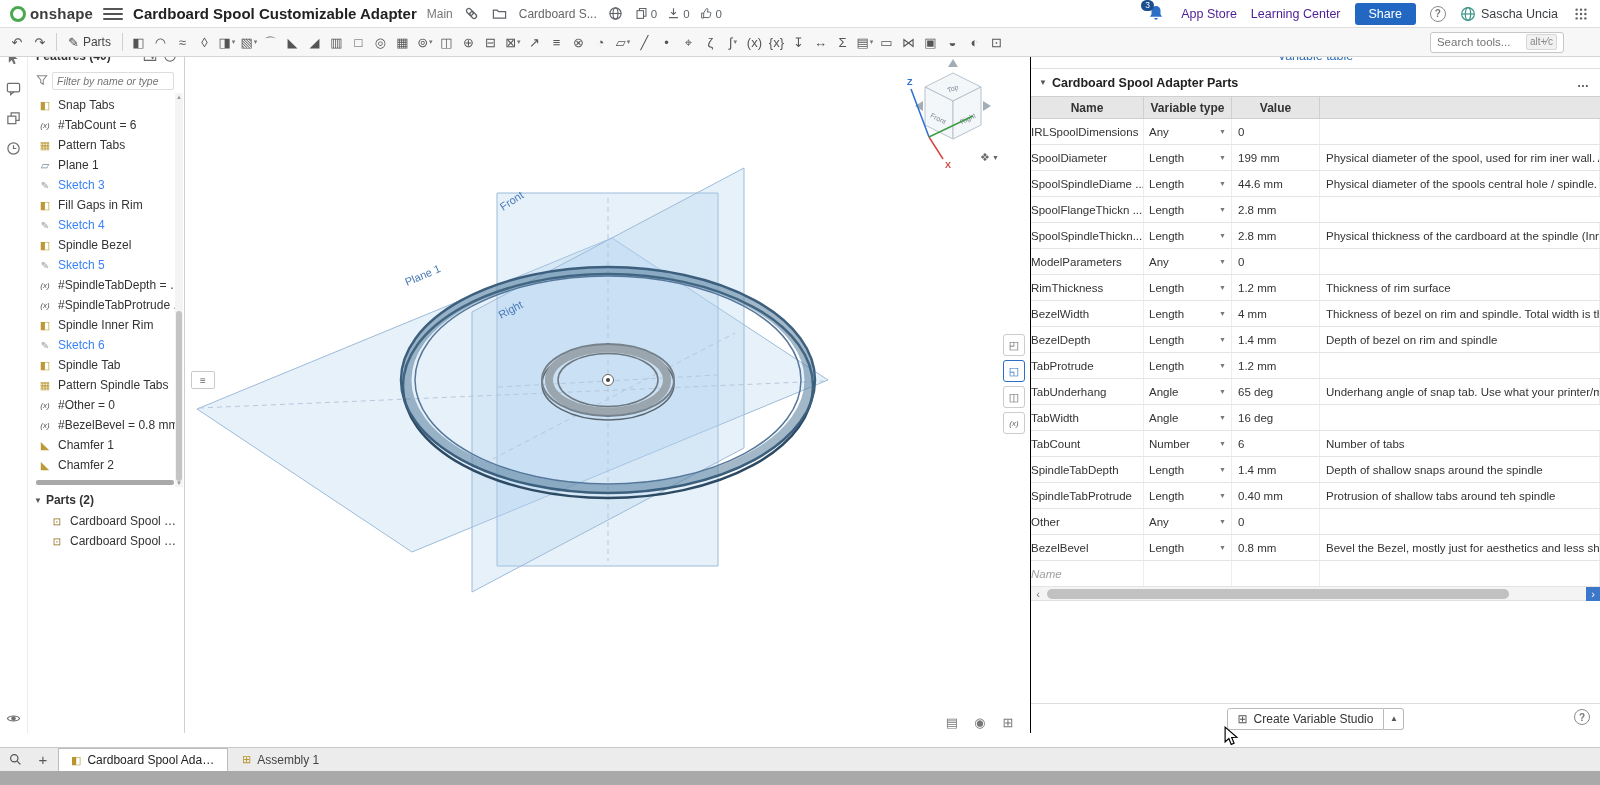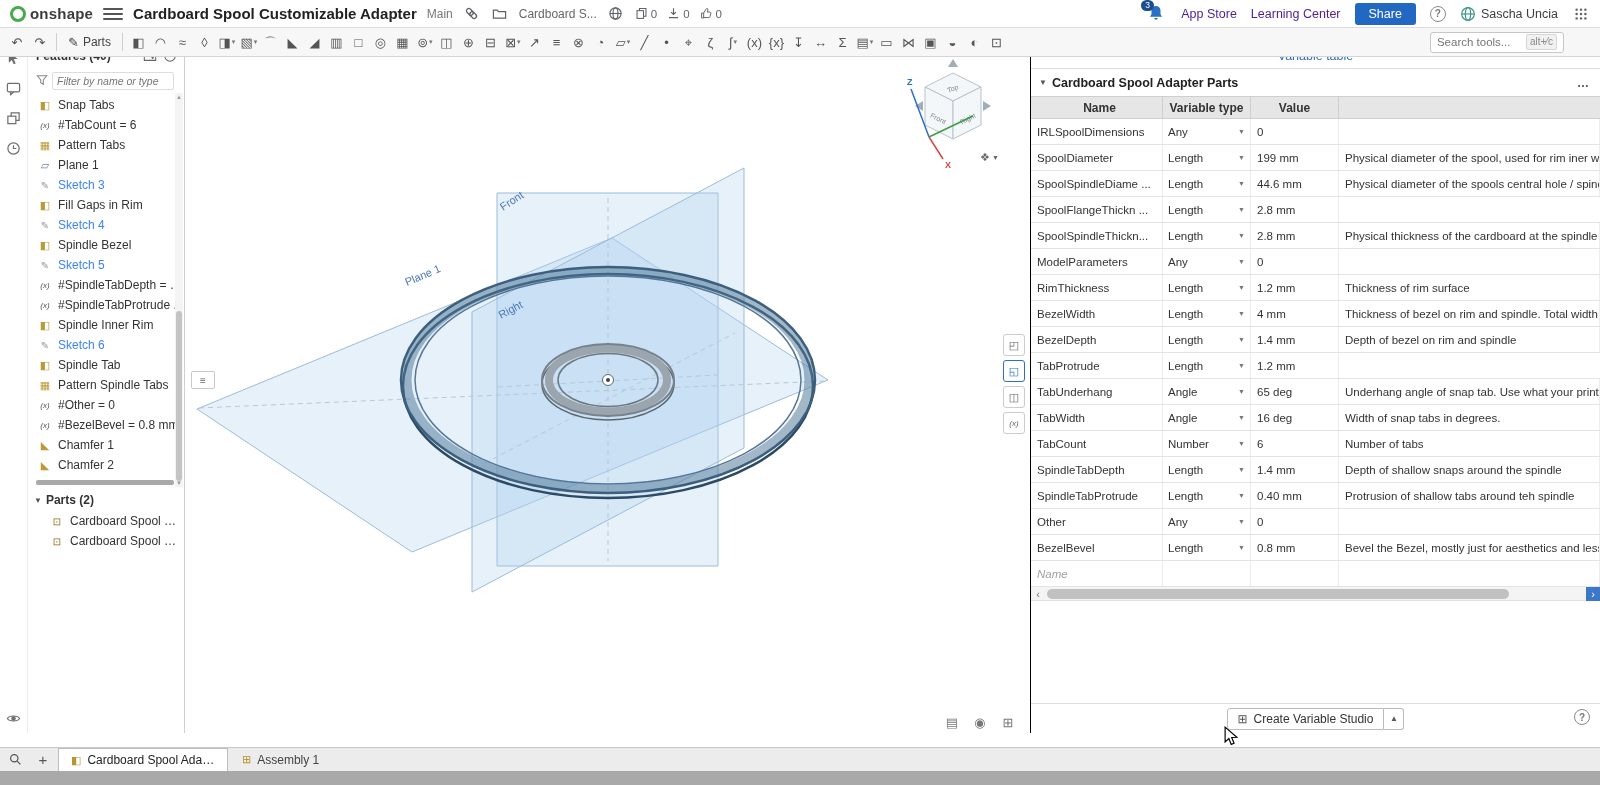--- a/index.html
+++ b/index.html
@@ -87,21 +87,21 @@
   .vp-title{height:26px;display:flex;align-items:center;justify-content:center;color:#2d6db5;font-size:12.5px;border-bottom:1px solid #e0e0e0}
   .vp-section{height:27px;display:flex;align-items:center;gap:5px;padding:0 10px 0 8px}
   .vp-sec-chev{font-size:8px;color:#555;cursor:pointer}
   .vp-sec-title{font-weight:bold;font-size:12.5px;color:#222;flex:1}
   .vp-more{color:#555;font-weight:bold;letter-spacing:1px;cursor:pointer}
   .vt-header,.vt-row{display:flex;align-items:stretch}
   .vt-header{height:23px;background:#e6e6e6;border-top:1px solid #cfcfcf;border-bottom:1px solid #cfcfcf;font-weight:bold;font-size:12px}
   .vt-header .vt-cell{display:flex;align-items:center;justify-content:center;border-right:1px solid #cfcfcf}
   .vt-row{height:26px;border-bottom:1px solid #e4e4e4;font-size:11.5px}
   .vt-row .vt-cell{display:flex;align-items:center;border-right:1px solid #ededed;overflow:hidden;white-space:nowrap}
-  .vt-name{width:132px;padding-left:6px;flex:none}
+  .vt-name{width:113px;flex:none}
   .vt-type{width:88px;padding:0 5px;flex:none;justify-content:space-between}
   .vt-value{width:88px;padding-left:6px;flex:none}
   .vt-desc{flex:1;padding-left:6px;color:#333}
   .type-chev{font-size:7px;color:#777}
   .vt-newrow .vt-name{font-style:italic;color:#a0a0a0}
   .vt-hscroll{position:relative;height:14px;background:#f4f4f4;border-bottom:1px solid #e0e0e0;margin-top:0}
   .hs-arrow{position:absolute;top:0;width:14px;height:14px;display:flex;align-items:center;justify-content:center;color:#777;font-size:11px;cursor:pointer}
   .hs-left{left:0}
   .hs-right{right:0;background:#3b78c9;color:#fff}
   .hs-thumb{position:absolute;left:16px;top:2px;width:462px;height:10px;background:#c1c1c1;border-radius:5px;cursor:pointer}
@@ -865,21 +865,20 @@
           <div class="vt-cell vt-desc">Underhang angle of snap tab. Use what your printer/ma...</div>
         </div>
 
         <div class="vt-row">
           <div class="vt-cell vt-name">TabWidth</div>
           <div class="vt-cell vt-type">
             <span>Angle</span>
             <span class="type-chev">▼</span>
           </div>
           <div class="vt-cell vt-value">16 deg</div>
-          <div class="vt-cell vt-desc">Width of snap tabs in degrees.</div>
         </div>
 
         <div class="vt-row">
           <div class="vt-cell vt-name">TabCount</div>
           <div class="vt-cell vt-type">
             <span>Number</span>
             <span class="type-chev">▼</span>
           </div>
           <div class="vt-cell vt-value">6</div>
           <div class="vt-cell vt-desc">Number of tabs</div>

